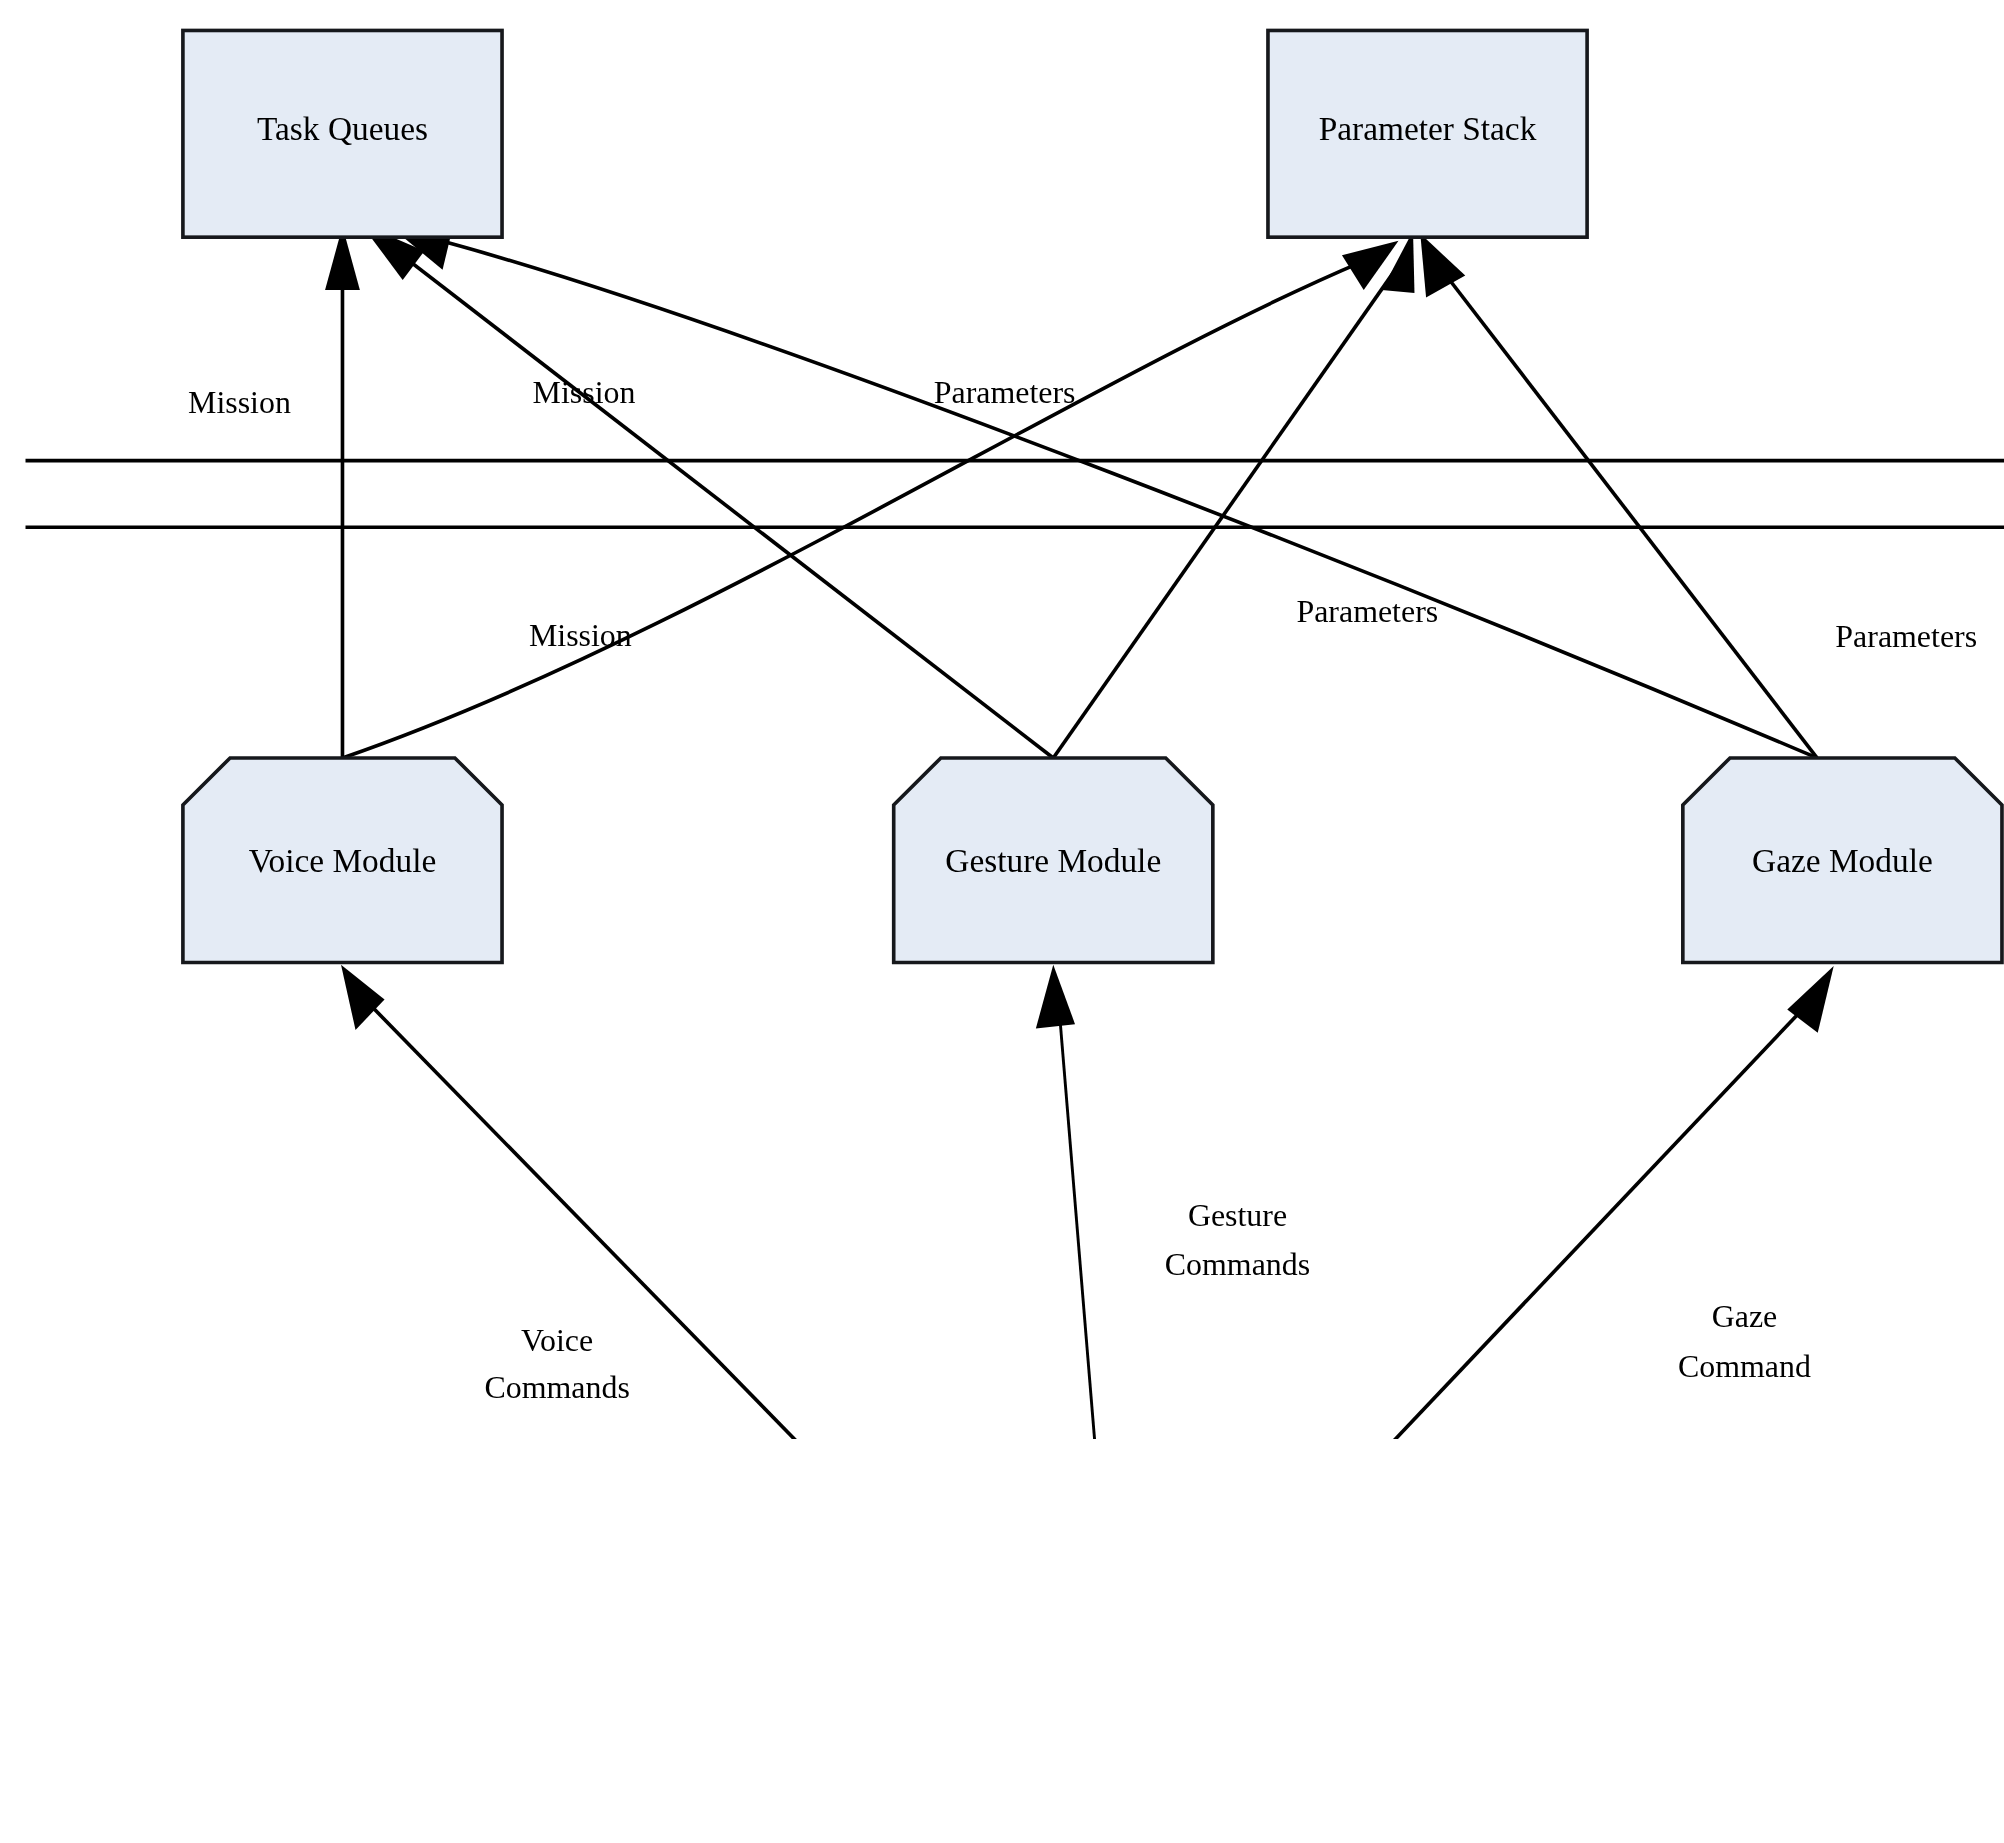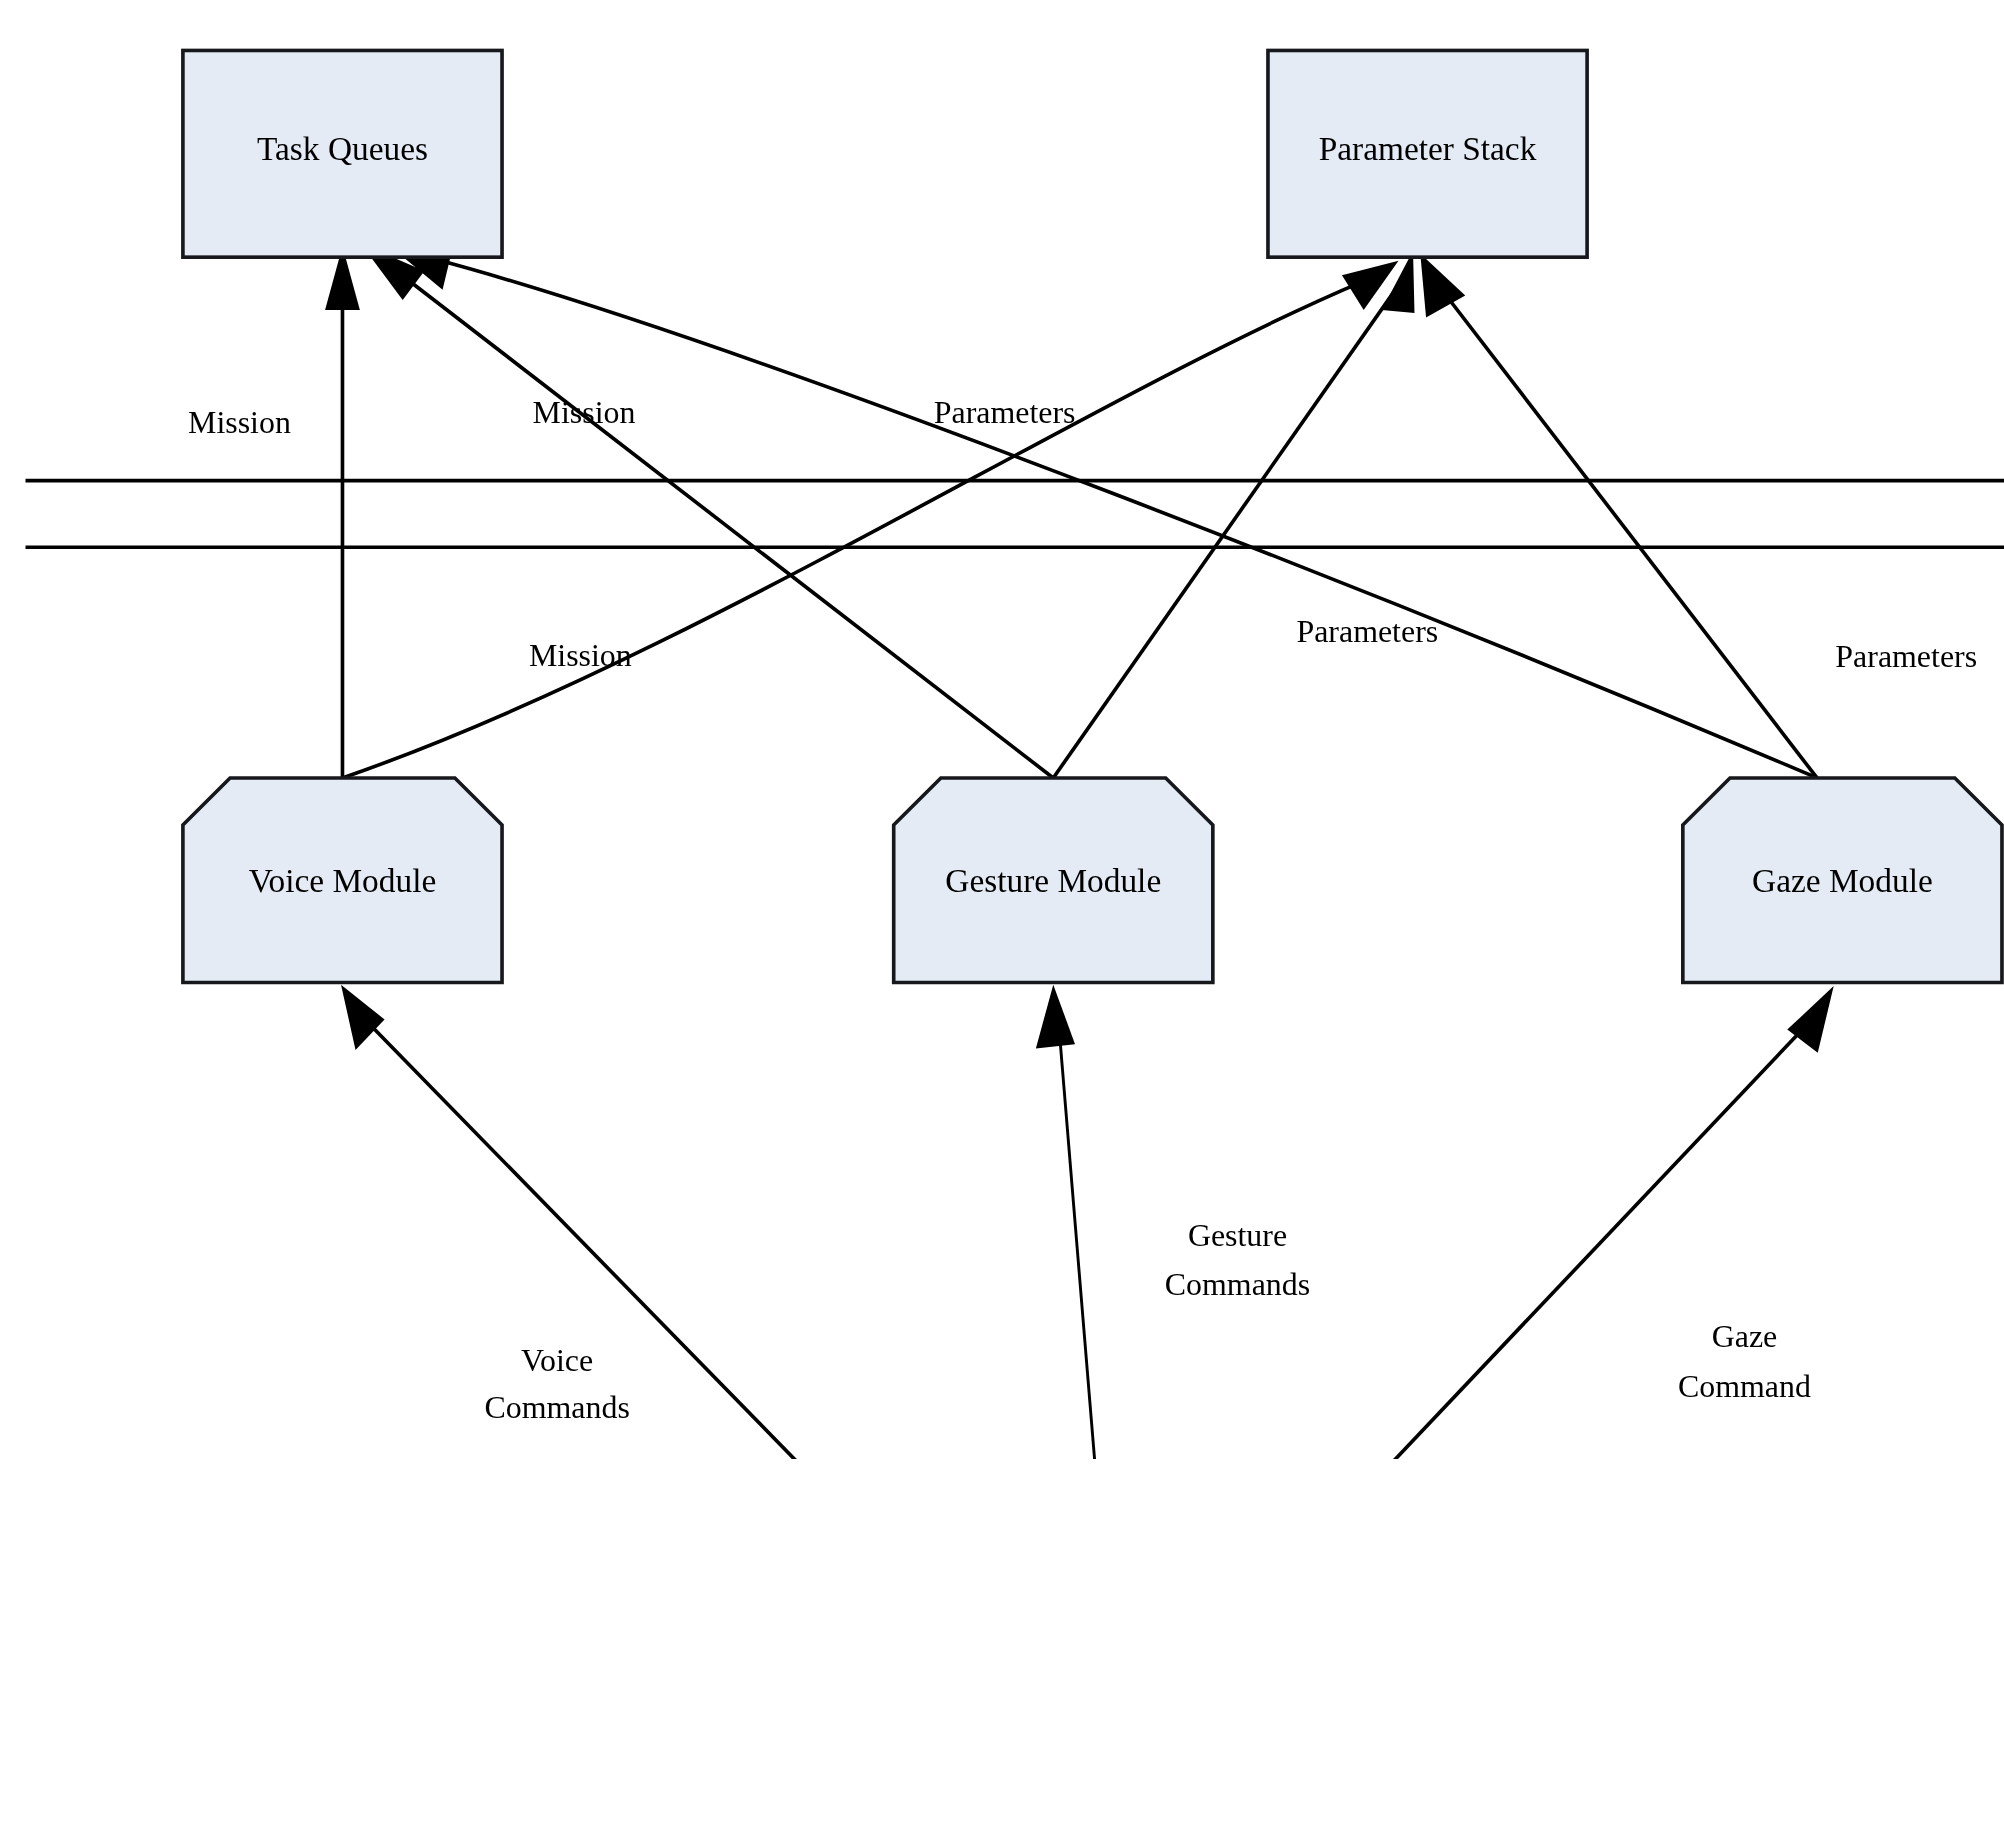--- a/index.html
+++ b/index.html
@@ -9,21 +9,20 @@
   }
   body {
     font-family: "Liberation Serif", "DejaVu Serif", serif;
   }
   #diagram-root {
     position: relative;
     width: 2005px;
     height: 1439px;
     background: #ffffff;
     overflow: hidden;
-    margin-top: 20px;
   }
   #diagram-svg {
     position: absolute;
     top: 0;
     left: 0;
     width: 2005px;
     height: 1843px;
   }
   .node-label {
     font-family: "Liberation Serif", "DejaVu Serif", serif;

